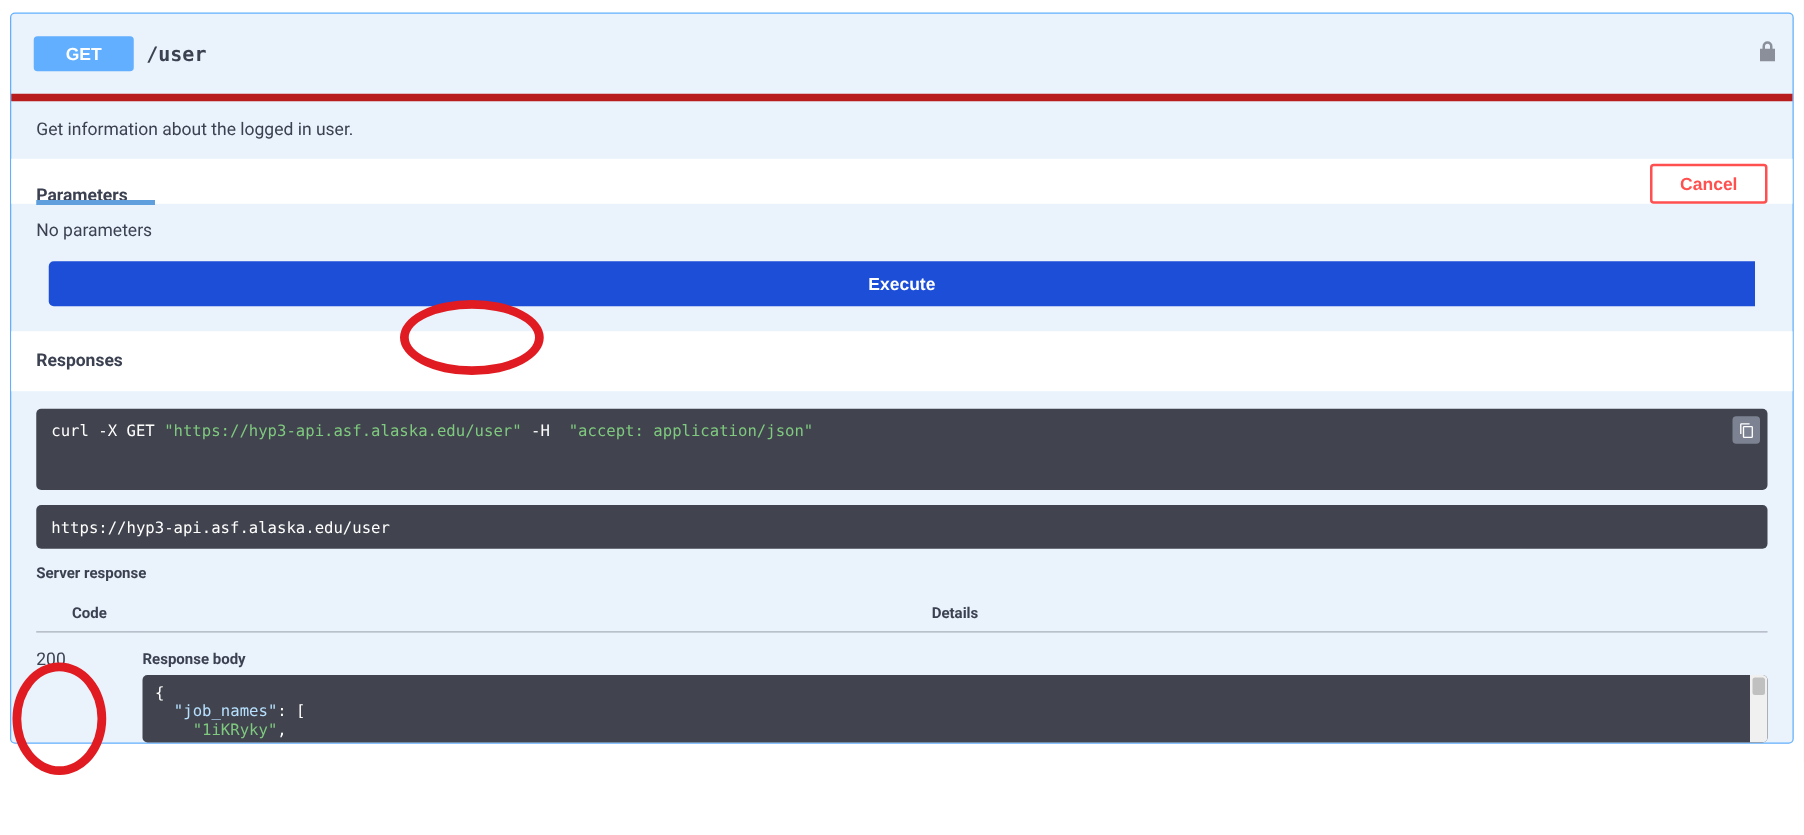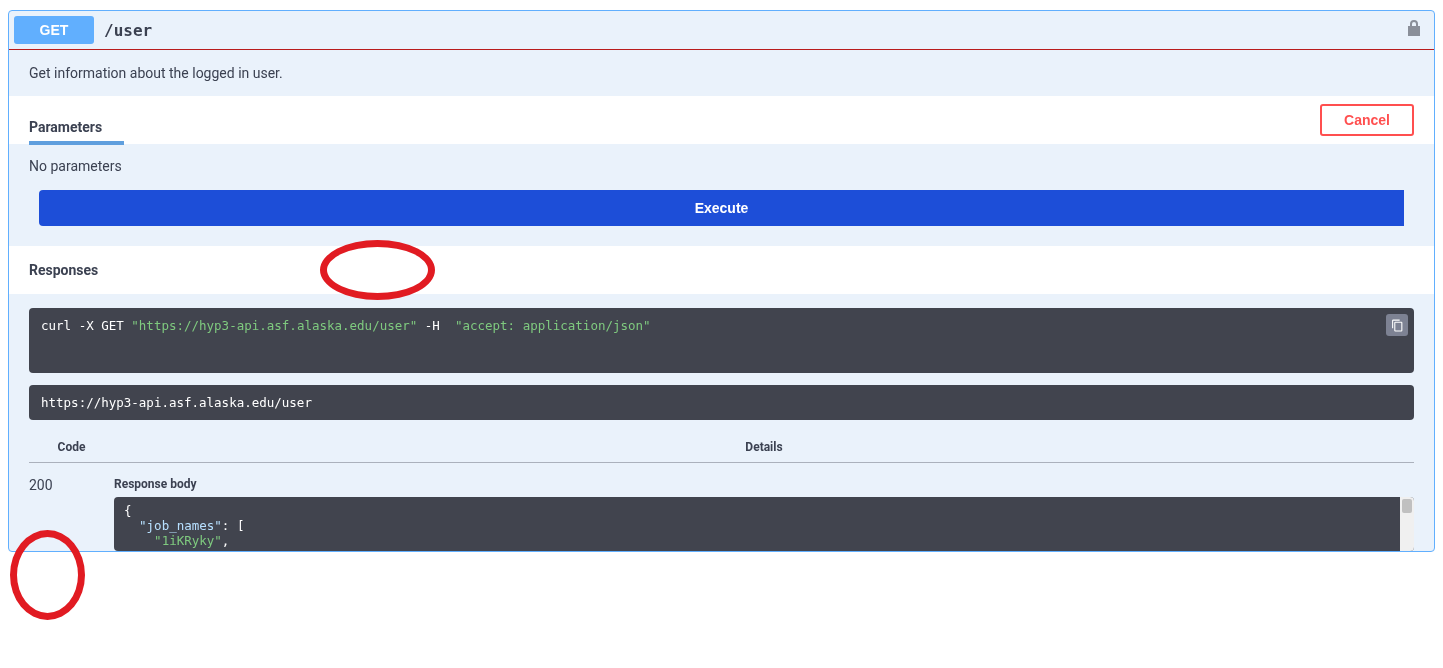--- a/index.html
+++ b/index.html
@@ -13,22 +13,22 @@
   }
   .opblock {
     margin: 10px 8px 0 8px;
     border: 1px solid #61affe;
     border-radius: 4px;
     background: #eaf2fb;
   }
   .opblock-summary {
     display: flex;
     align-items: center;
-    padding: 5px;
-    border-bottom: 1px solid #b91c1c;
+    padding: 18px;
+    border-bottom: 6px solid #b91c1c;
     position: relative;
     cursor: pointer;
   }
   .method-badge {
     background: #61affe;
     color: #fff;
     font-weight: 700;
     font-size: 14px;
     min-width: 80px;
     text-align: center;
@@ -51,24 +51,24 @@
     color: #8a8f99;
   }
   .opblock-body { }
   .description-wrapper {
     padding: 15px 20px;
     color: #3b4151;
     font-size: 14px;
   }
   .tab-header {
     display: flex;
-    align-items: center;
+    align-items: flex-end;
     justify-content: space-between;
     background: #fff;
-    height: 48px;
+    height: 36px;
     padding: 0 20px;
   }
   .tab-item {
     font-size: 14px;
     color: #3b4151;
     font-weight: 700;
     padding: 0 0 10px 0;
     display: inline-block;
     position: relative;
     top: 12px;
@@ -280,20 +280,21 @@
       <div class="code-block"><span>curl -X GET </span><span class="curl-url">"https://hyp3-api.asf.alaska.edu/user"</span><span> -H  </span><span class="curl-hdr">"accept: application/json"</span>
         <div class="copy-icon">
           <svg width="13" height="13" viewBox="0 0 24 24" fill="#fff">
               <path d="M16 1H4a2 2 0 00-2 2v14h2V3h12V1zm3 4H8a2 2 0 00-2 2v14a2 2 0 002 2h11a2 2 0 002-2V7a2 2 0 00-2-2zm0 16H8V7h11v14z"></path>
             </svg>
         </div>
       </div>
 
       <div class="code-block">https://hyp3-api.asf.alaska.edu/user</div>
 
+      <div class="server-resp-label">Server response</div>
 
       <table class="response-table">
         <thead>
           <tr>
             <th class="col-code">Code</th>
             <th>Details</th>
           </tr>
         </thead>
         <tbody>
           <tr>

